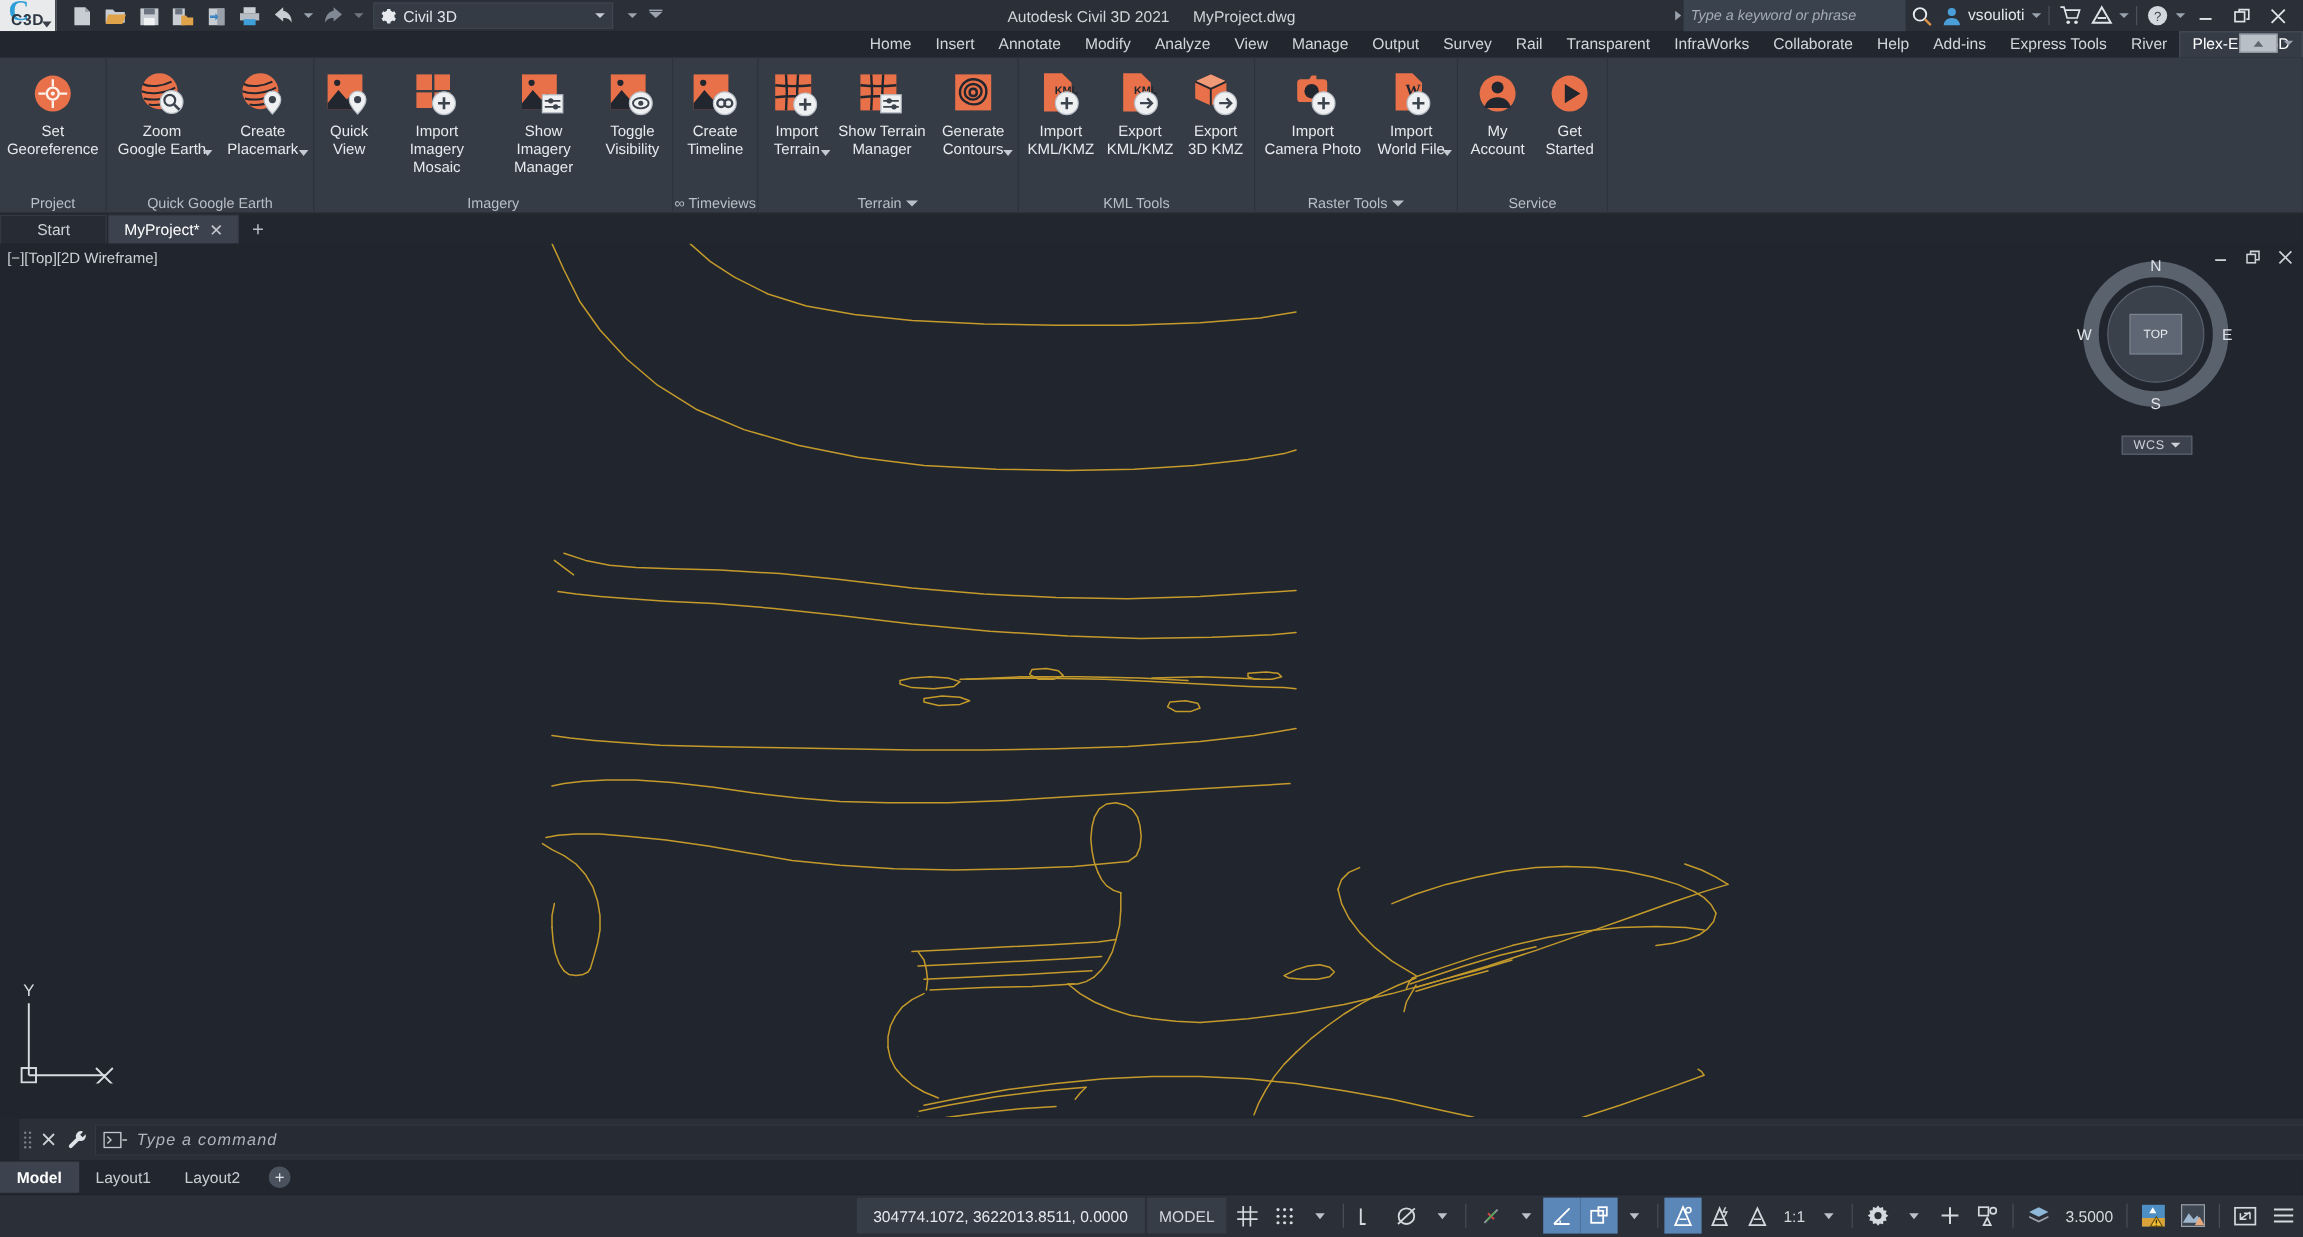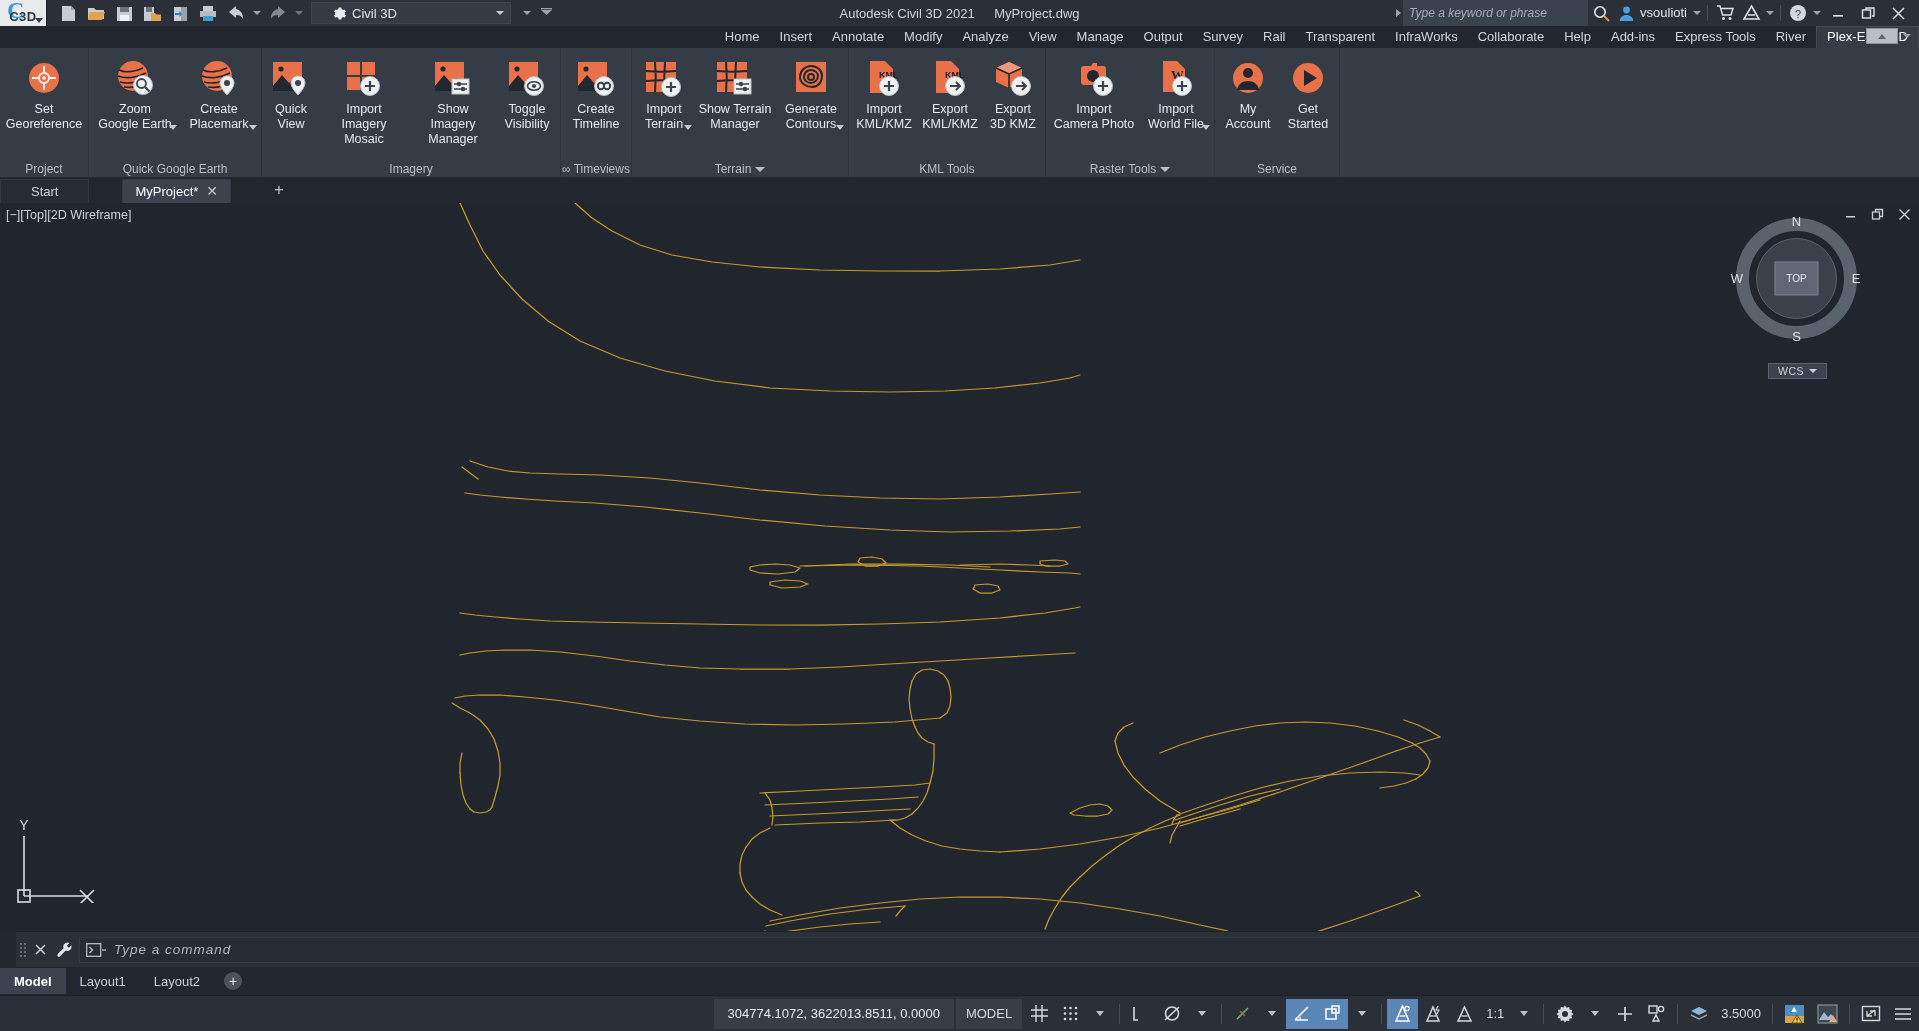--- a/index.html
+++ b/index.html
@@ -44,21 +44,21 @@
   .qicon svg { display: block; }
   .mini-caret {
     width: 0; height: 0; border-left: 4px solid transparent;
     border-right: 4px solid transparent; border-top: 4px solid #9aa3ae;
     margin: 0 2px; cursor: default;
   }
   .qat-sep { width: 1px; height: 16px; background: #4a515c; margin: 0 4px; }
 
   #wsbox {
     display: flex; align-items: center; height: 22px;
-    background: #353b45; margin-left: 6px; padding: 0 4px 0 20px;
+    background: #353b45; margin-left: 6px; padding: 0 4px 0 4px;
     min-width: 200px; border: 1px solid #3e454f;
   }
   #wsname { font-size: 13px; color: #e2e5e9; margin-left: 5px; flex: 1; }
   #wsbox .mini-caret { border-top-color: #c9ced5; }
 
   #apptitle {
     position: absolute; left: 0; width: 1919px; text-align: center;
     font-size: 13px; color: #cfd4da; pointer-events: none;
   }
   #apptitle span { margin: 0 8px; }
@@ -130,21 +130,21 @@
   .rbtn .rcaret {
     position: absolute; right: 2px; bottom: 17px;
     width: 0; height: 0; border-left: 4px solid transparent;
     border-right: 4px solid transparent; border-top: 5px solid #c4c9d0;
   }
   .rbtn.hasc2 .rcaret { bottom: 2px; }
 
   
   #filetabs {
     position: absolute; top: 178px; left: 0; width: 1919px; height: 25px;
-    background: #22262e; display: flex; align-items: center; gap: 32px;
+    background: #22262e; display: flex; align-items: flex-end;
   }
   .ftab {
     height: 24px; display: flex; align-items: center; gap: 8px;
     padding: 0 12px; font-size: 13px; color: #cbd0d7;
     background: #272c34; margin-right: 1px;
     border-top: 1px solid #343a44; border-left: 1px solid #343a44; border-right: 1px solid #343a44;
   }
   .ftab.active { background: #3c434e; color: #ffffff; }
   .ftab.start { padding: 0 30px; }
   .ftab .x { font-size: 14px; color: #c3c8cf; line-height: 10px; }
@@ -204,21 +204,21 @@
   .ltab.active { background: #3c434e; color: #ffffff; font-weight: bold; }
   #addlayout {
     width: 18px; height: 18px; border-radius: 50%; background: #4a525d;
     color: #dfe3e8; font-size: 14px; display: flex; align-items: center;
     justify-content: center; margin-left: 10px; line-height: 14px;
   }
 
   
   #statusbar {
     position: absolute; top: 995px; left: 0; width: 1919px; height: 36px;
-    background: #2b3038; display: flex; align-items: center;
+    background: #2b3038; display: flex; align-items: flex-end;
     border-top: 1px solid #1e222a;
   }
   #statusright { margin-left: auto; display: flex; align-items: center; height: 36px; }
   #coords {
     background: #363d47; height: 30px; display: flex; align-items: center;
     padding: 0 14px; font-size: 13px; color: #e6e9ed; margin-right: 2px;
   }
   .sbtn {
     height: 30px; min-width: 28px; display: flex; align-items: center;
     justify-content: center; padding: 0 6px; color: #d5d9df; font-size: 13px;

